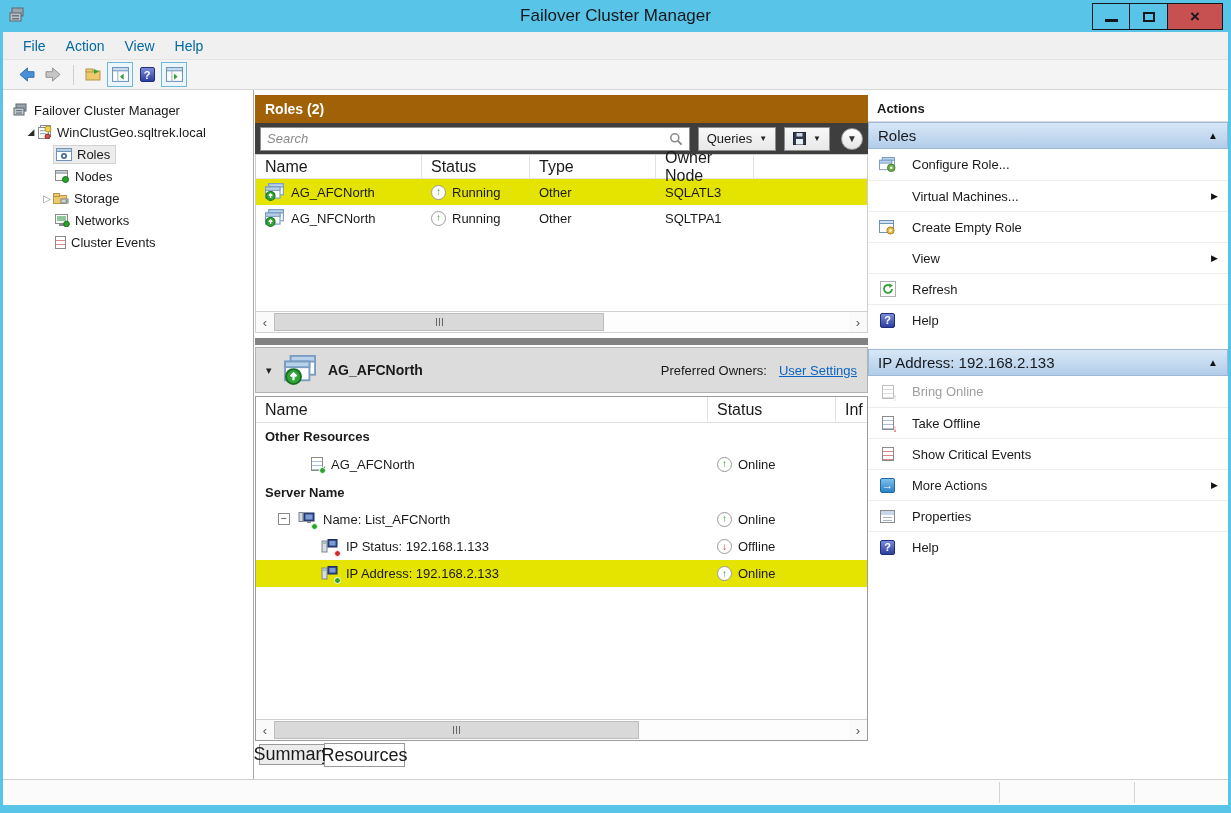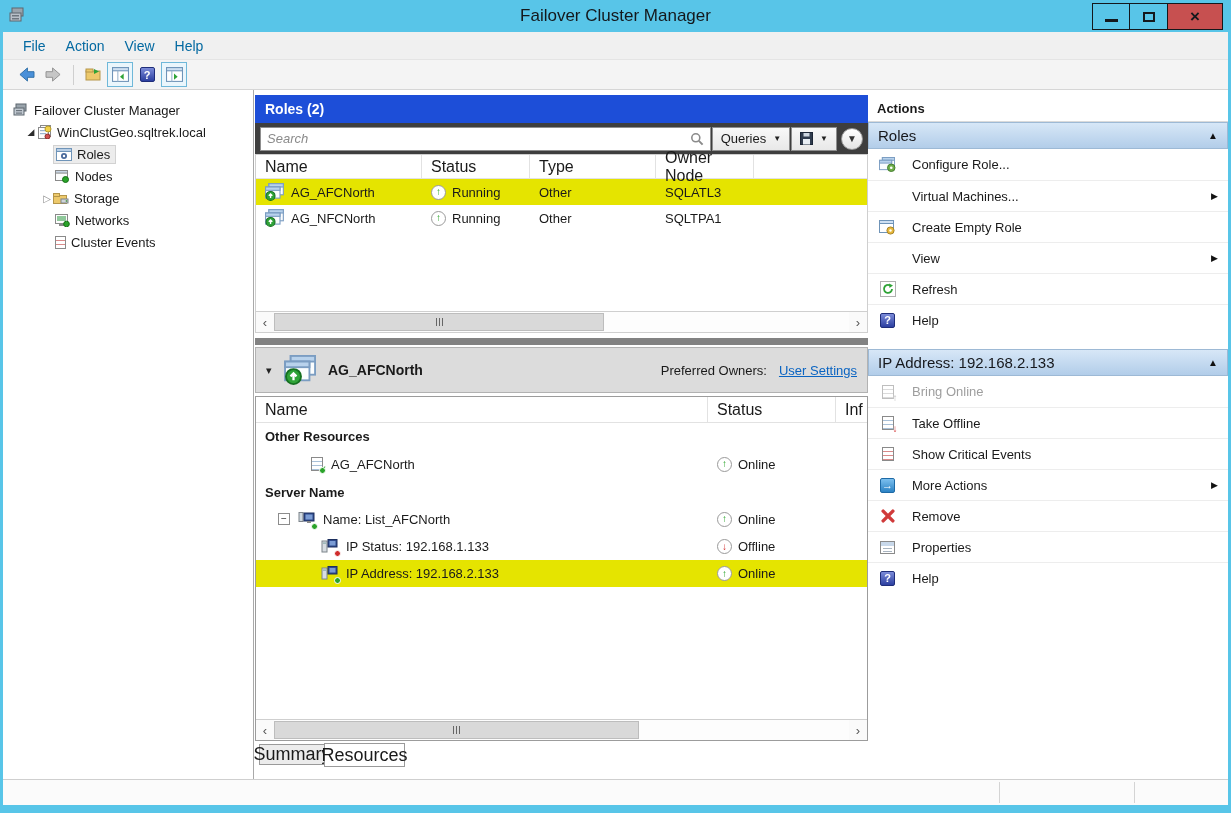--- a/index.html
+++ b/index.html
@@ -32,22 +32,22 @@
   
   .tree{position:absolute;left:0;top:0;width:251px;height:689px;background:#fff;border-right:1px solid #a9a9a9;padding-top:9px}
   .tree-row{height:22px;display:flex;align-items:center;white-space:nowrap;font-size:13px}
   .caret{width:12px;font-size:9px;color:#2b2b2b;text-align:center}
   .caret.closed{color:#8c8c8c;font-size:10px}
   .t-ico{margin-right:5px;display:inline-flex}
   .tree-sel{display:inline-flex;align-items:center;background:#ececec;border:1px solid #d2d2d2;padding:1px 5px 1px 2px}
 
   
   .center{position:absolute;left:252px;top:5px;width:613px;height:678px}
-  .c-title{position:absolute;top:0;left:0;right:0;height:28px;background:#1d4ed8;color:#fff;font-weight:bold;font-size:14px;line-height:28px;padding-left:10px}
-  .c-search{position:absolute;top:28px;left:0;right:0;height:31px;background:#3e3e3e;display:flex;align-items:center;padding:0 5px;gap:1px}
+  .c-title{position:absolute;top:0;left:0;right:0;height:28px;background:#a16207;color:#fff;font-weight:bold;font-size:14px;line-height:28px;padding-left:10px}
+  .c-search{position:absolute;top:28px;left:0;right:0;height:31px;background:#3e3e3e;display:flex;align-items:center;padding:0 5px;gap:8px}
   .search-box{flex:1;height:24px;background:#fff;border:1px solid #8e8e8e;display:flex;align-items:center;padding:0 6px}
   .search-box input{flex:1;border:none;outline:none;font-size:13px;font-family:"Liberation Sans",sans-serif}
   .search-box input::placeholder{font-style:italic;color:#8a8a8a}
   .dk-btn{height:24px;background:linear-gradient(#f8f8f8,#e8e8e8);border:1px solid #8e8e8e;display:flex;align-items:center;justify-content:center;gap:7px;font-size:13px;padding:0 8px}
   .dd-arrow{font-size:8px;color:#222}
   .chev-btn{width:22px;height:22px;border-radius:50%;background:linear-gradient(#ffffff,#e4e4e4);border:1px solid #9a9a9a;display:flex;align-items:center;justify-content:center;font-size:10px;color:#333;margin-left:3px}
 
   
   .c-grid{position:absolute;top:59px;left:0;right:0;height:179px;border:1px solid #cfcfcf;background:#fff}
   .g-header{display:flex;height:24px;border-bottom:1px solid #e2e2e2;align-items:center}
@@ -603,28 +603,20 @@
         </div>
         <div class="a-item">
           <span class="a-ico">
               <span class="more-ico">→</span>
             </span>
           <span>More Actions</span>
           <span class="sub">▶</span>
         </div>
         <div class="a-item">
           <span class="a-ico">
-            <svg width="14" height="14" viewBox="0 0 13 13">
-              <path d="M2 2 L11 11 M11 2 L2 11" stroke="#d03a3a" stroke-width="3.2" stroke-linecap="round"></path>
-            </svg>
-          </span>
-          <span>Remove</span>
-        </div>
-        <div class="a-item">
-          <span class="a-ico">
               <span class="prop-ico"></span>
             </span>
           <span>Properties</span>
         </div>
         <div class="a-item">
           <span class="a-ico">
               <span class="help-ico">?</span>
             </span>
           <span>Help</span>
         </div>

